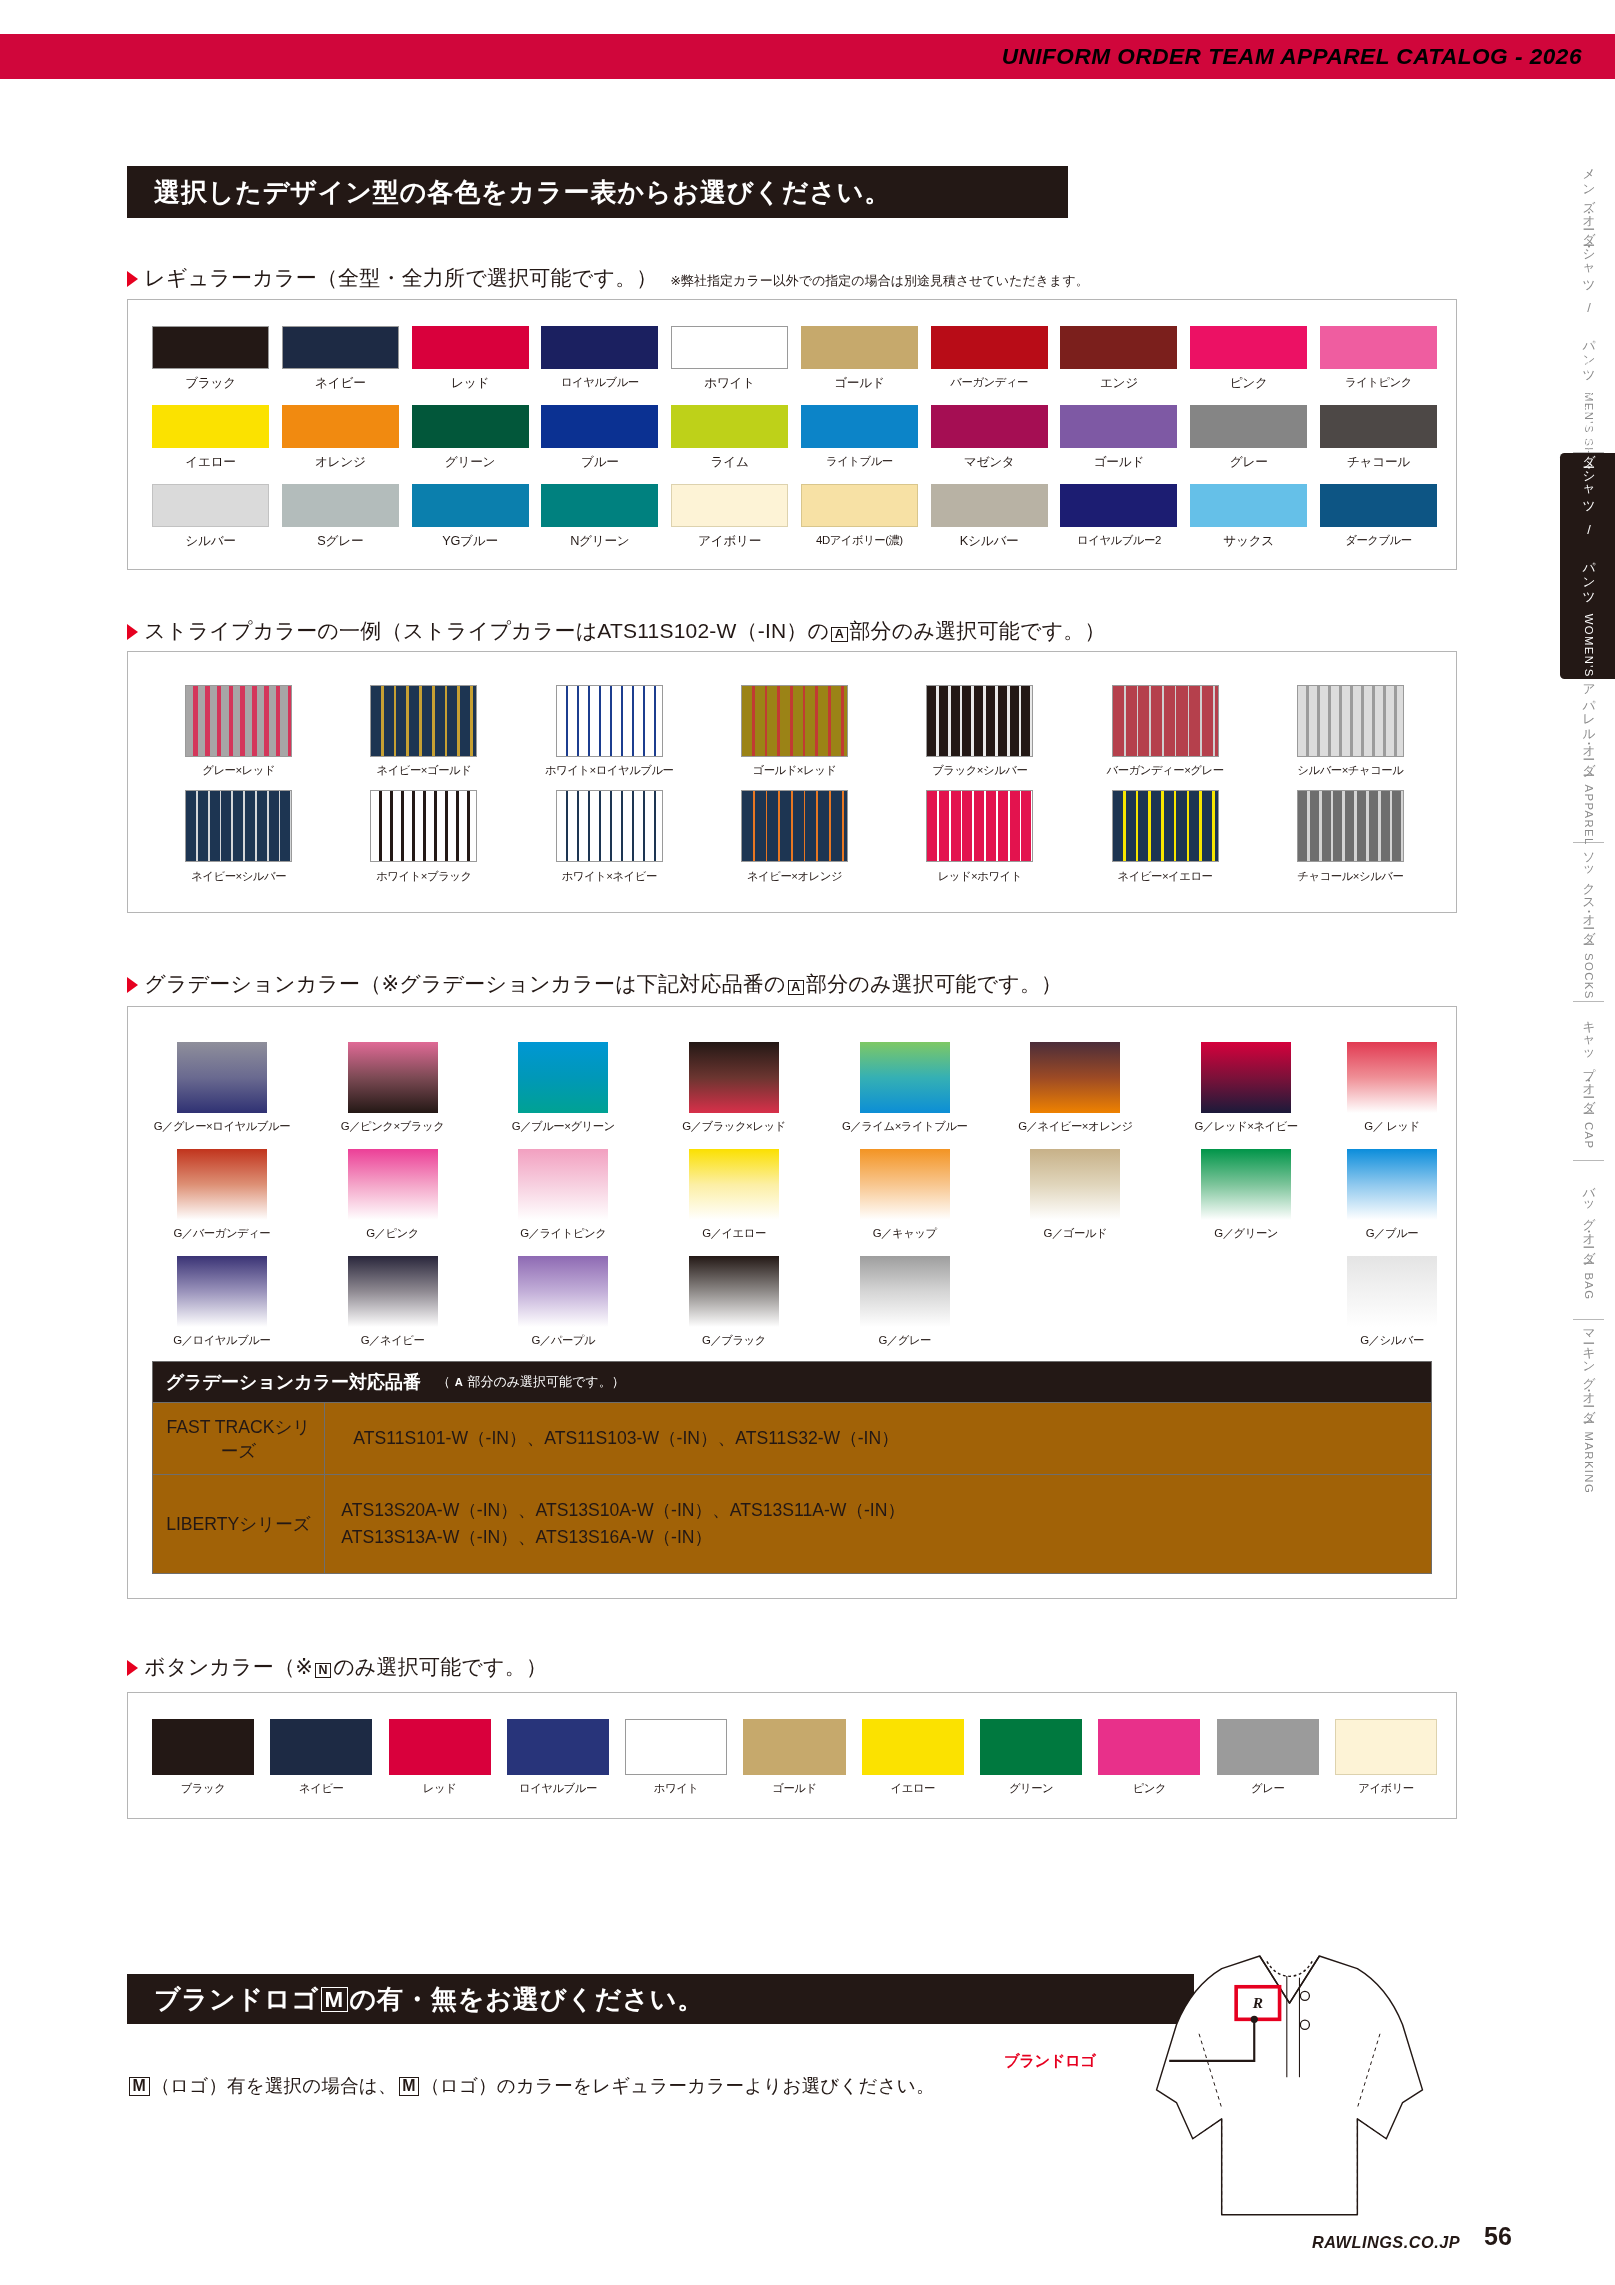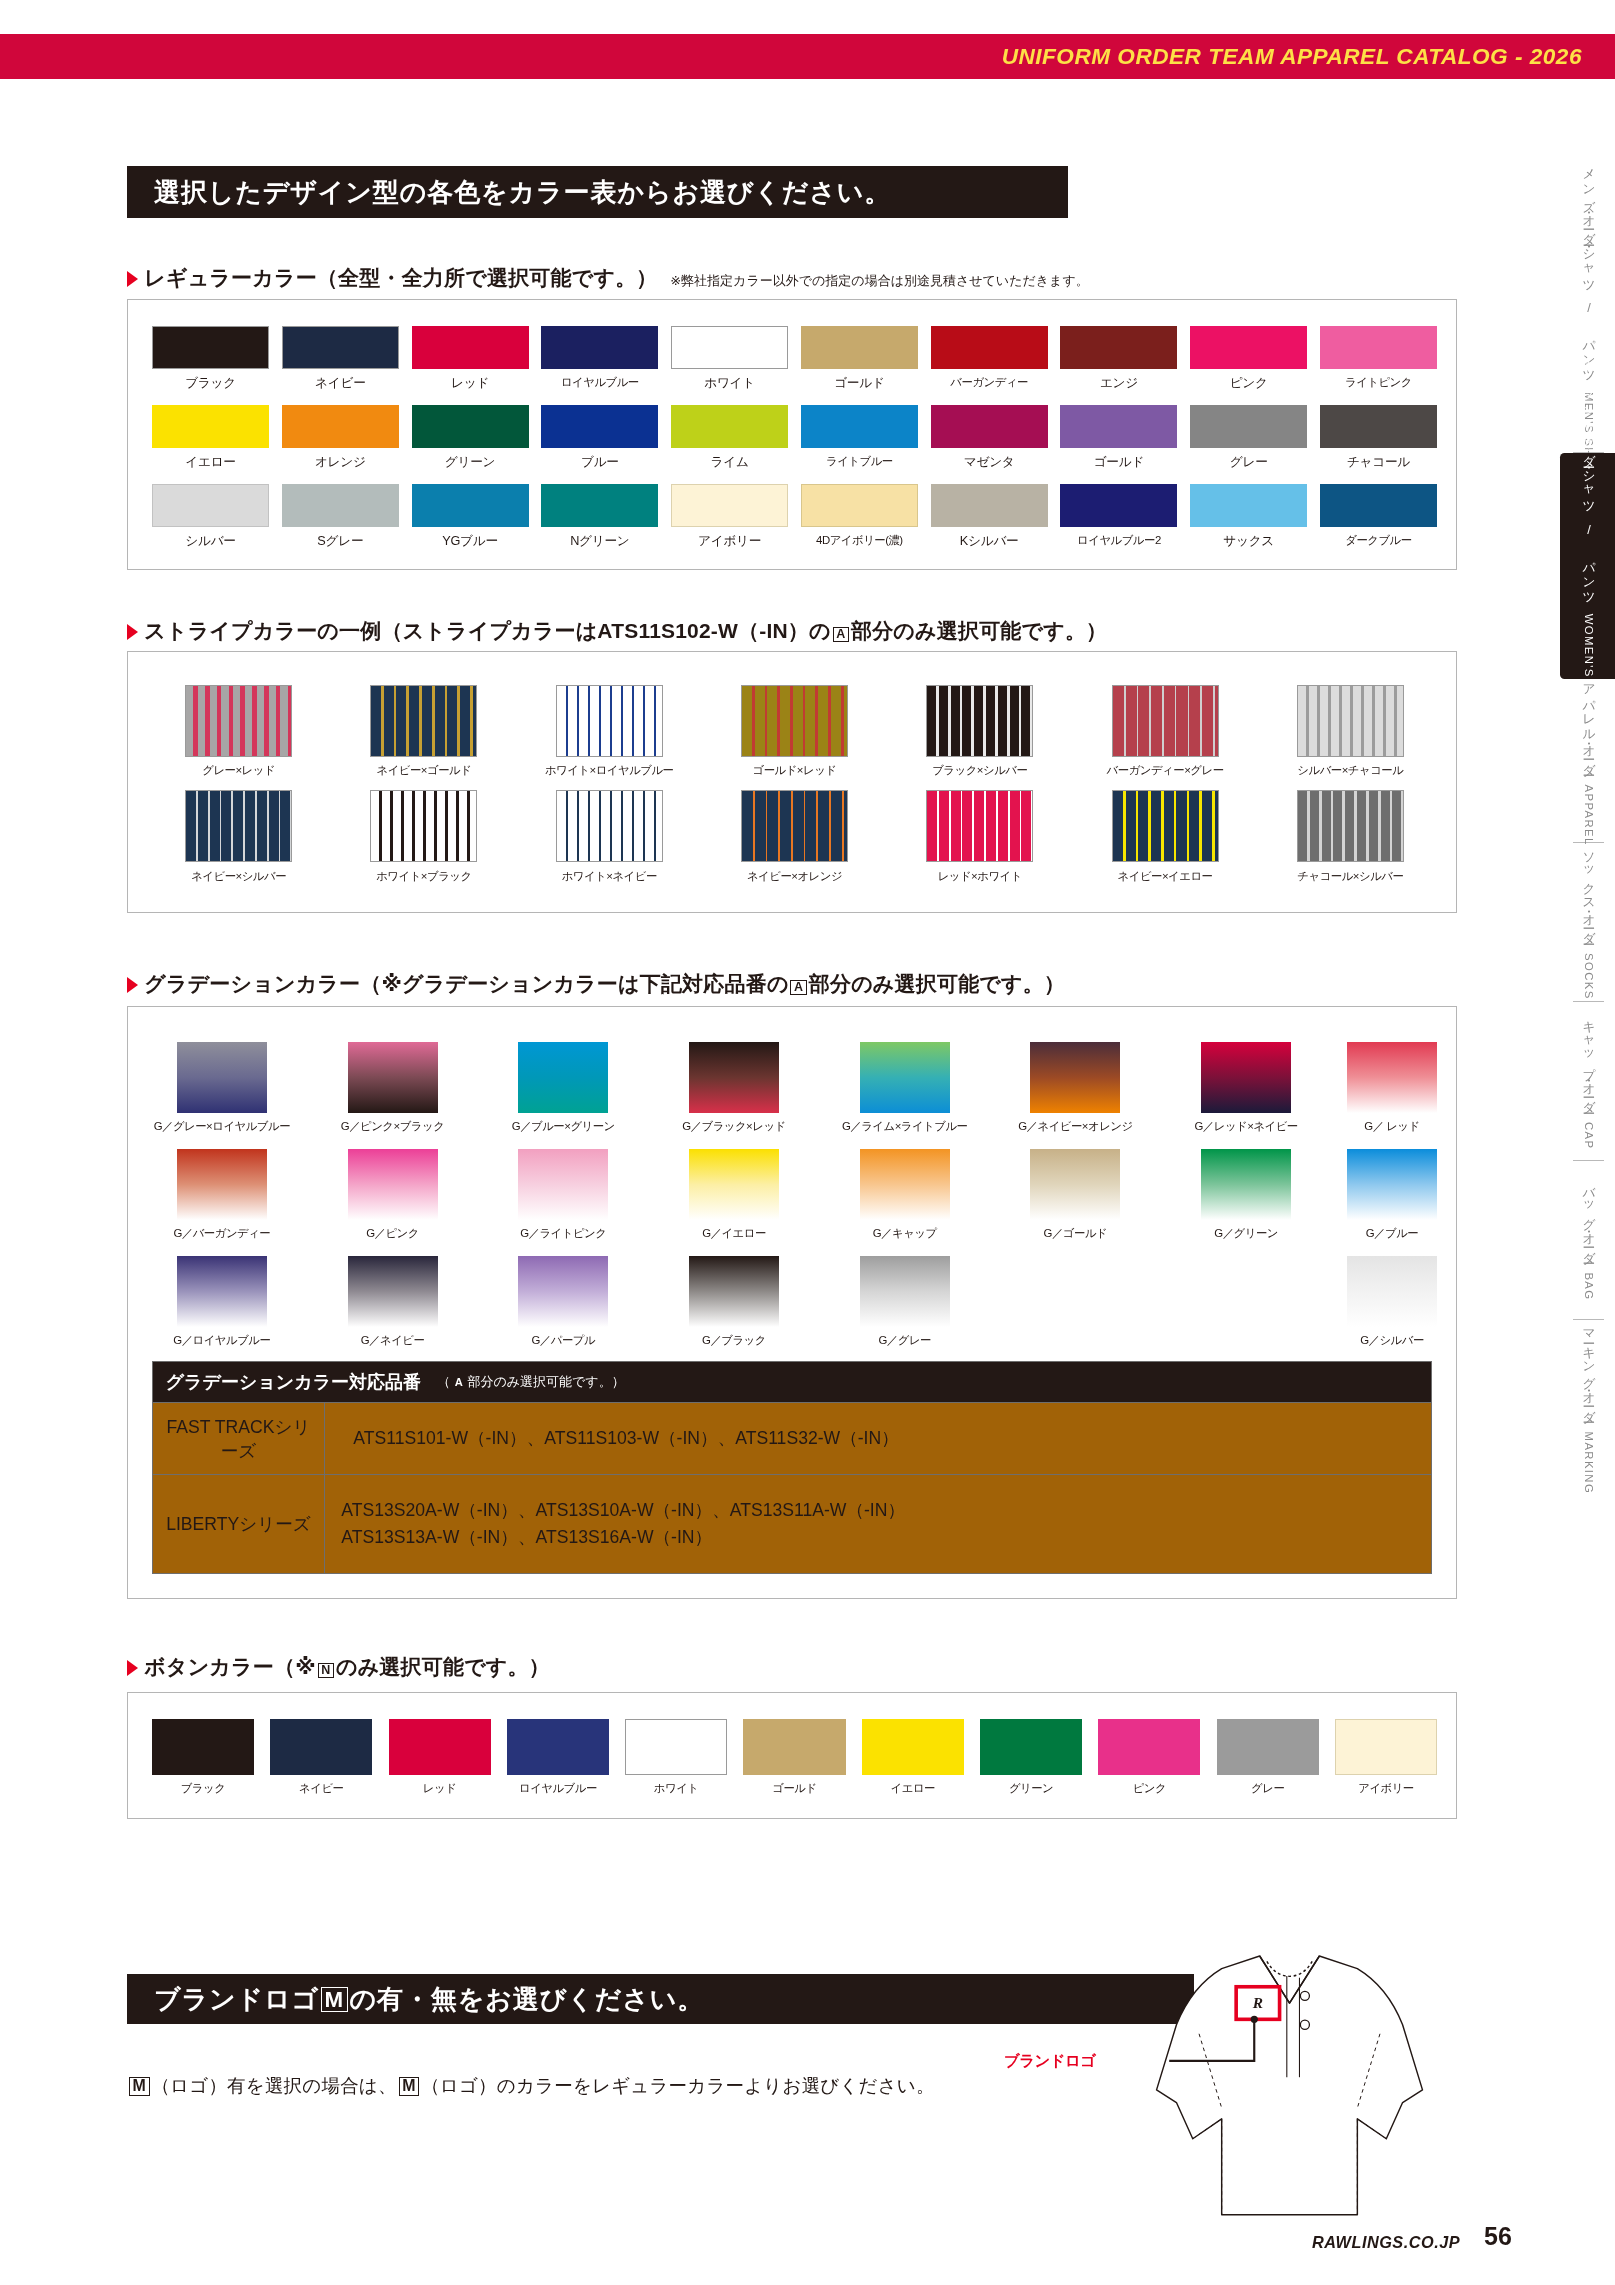--- a/index.html
+++ b/index.html
@@ -21,21 +21,21 @@
     position: absolute;
     top: 34px; left: 0; right: 0;
     height: 45px;
     background: #d0063b;
   }
   .top-bar-title {
     position: absolute;
     right: 34px;
     top: 50%;
     transform: translateY(-50%);
-    color: #fde047;
+    color: #000000;
     font-size: 22.6px;
     font-weight: bold;
     font-style: italic;
     letter-spacing: 0.5px;
     white-space: nowrap;
   }
 
   
   .side-rail {
     position: absolute;
@@ -112,21 +112,21 @@
     border-top: 8.1px solid transparent;
     border-bottom: 8.1px solid transparent;
     border-left: 11.8px solid #e60020;
     margin-right: 6.3px;
     position: relative;
     top: 1.8px;
     flex: none;
   }
   .sec-title {
     font-size: 21px;
-    font-weight: bold;
+    font-weight: normal;
     letter-spacing: 0.2px;
   }
   .sec-note {
     font-size: 13px;
     margin-left: 12.7px;
     font-weight: normal;
     letter-spacing: 0;
   }
   .boxed {
     display: inline-block;

